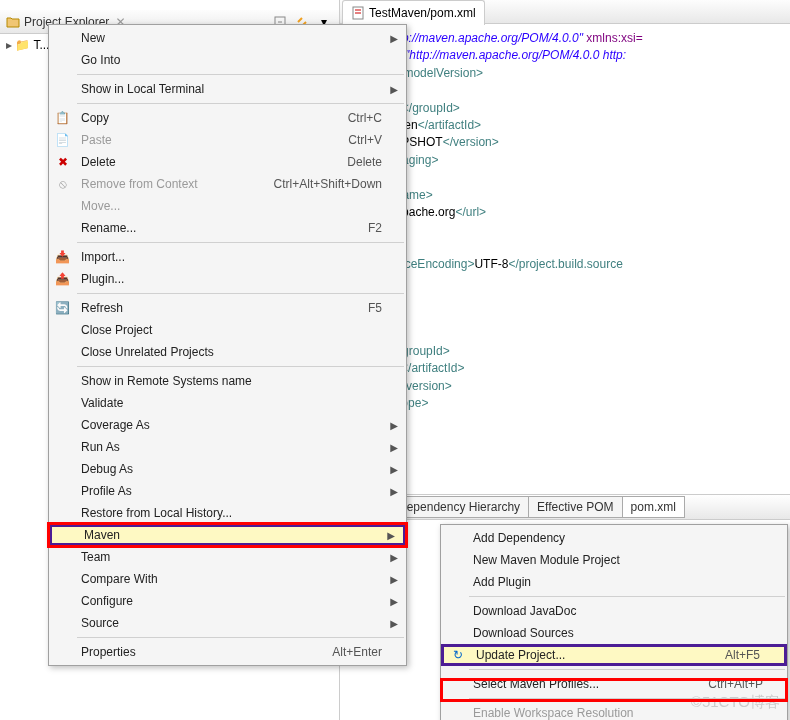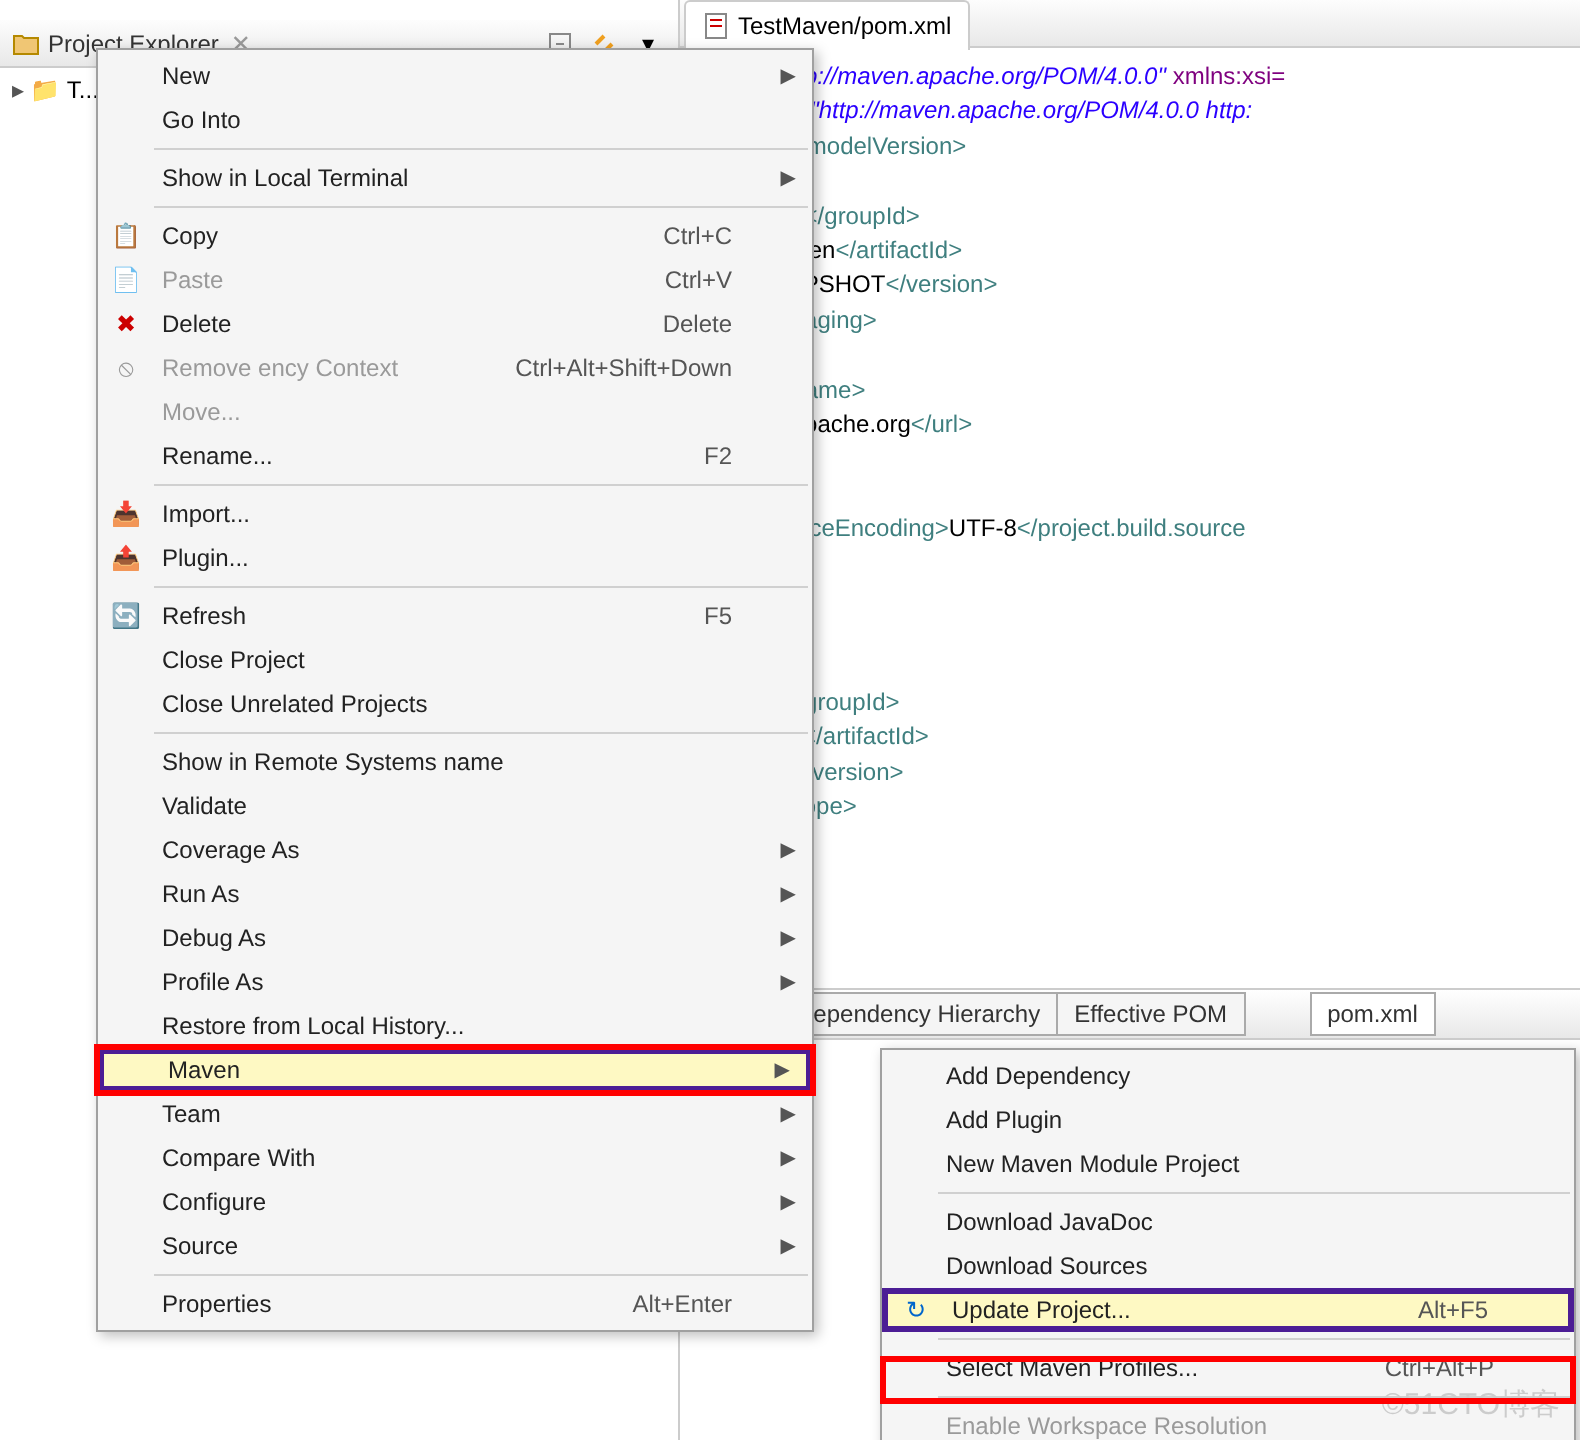--- a/index.html
+++ b/index.html
@@ -18,35 +18,35 @@
     .editor-tab { height: 22px; display: flex; align-items: center; padding: 12px 8px; background: #fff; border: 1px solid #ccc; border-bottom: none; border-radius: 3px 3px 0 0; margin-top: 2px; }
     .editor-tab .icon { width: 14px; height: 14px; margin-right: 4px; }
     .editor-content { padding: 6px; font-family: Consolas, monospace; font-size: 12px; line-height: 1.45; white-space: pre; color: #333; overflow: hidden; }
     .xml-tag { color: #3f7f7f; }
     .xml-attr { color: #7f007f; }
     .xml-val { color: #2a00ff; font-style: italic; }
     .xml-text { color: #000; }
     
     .bottom-tabs { position: absolute; left: 340px; top: 494px; right: 0; height: 26px; background: linear-gradient(#fff,#e8e8e8); border-top: 1px solid #ccc; border-bottom: 1px solid #ccc; display: flex; align-items: center; padding: 0 4px; gap: 0; }
     .bottom-tab { padding: 3px 8px; border: 1px solid #aaa; background: #f5f5f5; color: #333; margin-right: -1px; }
-    .bottom-tab.active { background: #fff; margin-left: 33px; }
+    .bottom-tab.active { background: #fff; }
     
     .snippets-hint { position: absolute; right: 4px; top: 530px; color: #666; font-size: 11px; }
     
     .watermark { position: absolute; right: 10px; bottom: 8px; color: #ccc; font-size: 15px; }
     
     
     .context-menu { position: absolute; background: #f5f5f5; border: 1px solid #a0a0a0; box-shadow: 2px 2px 6px rgba(0,0,0,0.25); padding: 2px 0; }
     .cm-main { left: 48px; top: 24px; width: 359px; }
     .cm-sub { left: 440px; top: 524px; width: 348px; }
     .menu-item { display: flex; align-items: center; height: 22px; padding: 0 24px 0 32px; position: relative; color: #222; }
     .menu-item.disabled { color: #9a9a9a; }
     .menu-item.highlight { background: #fef9c3; border: 3px solid #4c1d95; height: 22px; }
     .menu-item .arrow { position: absolute; right: 8px; color: #555; font-size: 10px; }
-    .menu-item .shortcut { position: absolute; right: 40px; color: #555; }
+    .menu-item .shortcut { position: absolute; right: 24px; color: #555; }
     .menu-item .mi-icon { position: absolute; left: 6px; width: 16px; height: 16px; display: flex; align-items: center; justify-content: center; font-size: 12px; }
     .menu-sep { height: 1px; background: #d0d0d0; margin: 3px 2px 3px 28px; }
     .menu-item.red-box { outline: 3px solid #ff0000; outline-offset: -1px; }
     .red-box-sub { position: absolute; left: 440px; top: 678px; width: 348px; height: 24px; border: 3px solid #ff0000; pointer-events: none; z-index: 100; }
   </style>
 </head>
 <body>
 
 <div class="left-panel">
   <div class="explorer-tab">
@@ -147,21 +147,21 @@
       <span>Paste</span>
       <span class="shortcut">Ctrl+V</span>
     </div>
   <div class="menu-item">
       <span class="mi-icon" style="color:#c00;">✖</span>
       <span>Delete</span>
       <span class="shortcut">Delete</span>
     </div>
   <div class="menu-item disabled">
       <span class="mi-icon">⦸</span>
-      <span>Remove ency Context</span>
+      <span>Remove from Context</span>
       <span class="shortcut">Ctrl+Alt+Shift+Down</span>
     </div>
   <div class="menu-item disabled">
       <span>Move...</span>
     </div>
   <div class="menu-item">
       <span>Rename...</span>
       <span class="shortcut">F2</span>
     </div>
   <div class="menu-sep"></div>
@@ -236,24 +236,24 @@
       <span>Properties</span>
       <span class="shortcut">Alt+Enter</span>
     </div>
 </div>
 
 <div class="context-menu cm-sub">
   <div class="menu-item">
       <span>Add Dependency</span>
     </div>
   <div class="menu-item">
+      <span>New Maven Module Project</span>
+    </div>
+  <div class="menu-item">
       <span>Add Plugin</span>
-    </div>
-  <div class="menu-item">
-      <span>New Maven Module Project</span>
     </div>
   <div class="menu-sep"></div>
   <div class="menu-item">
       <span>Download JavaDoc</span>
     </div>
   <div class="menu-item">
       <span>Download Sources</span>
     </div>
   <div class="menu-item highlight">
       <span class="mi-icon" style="color:#06c;">↻</span>

